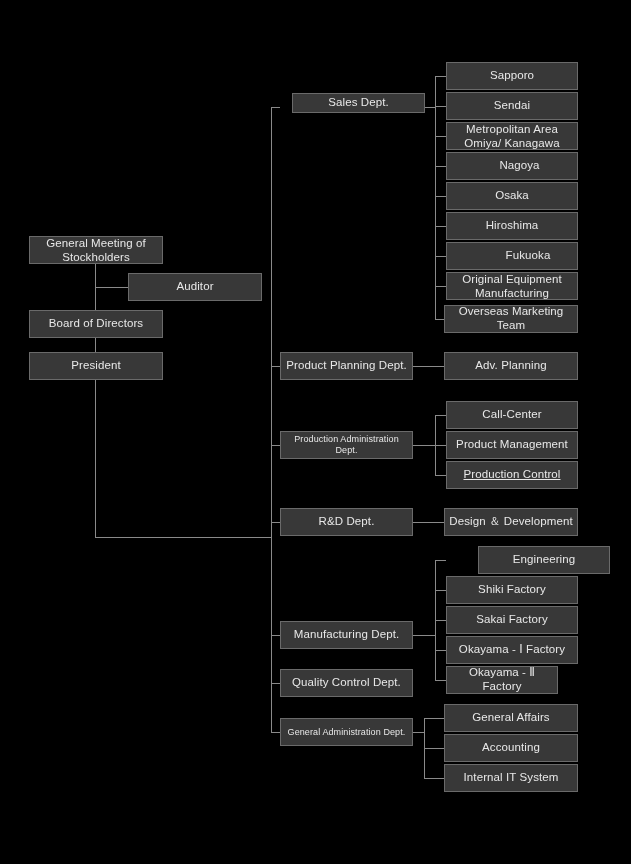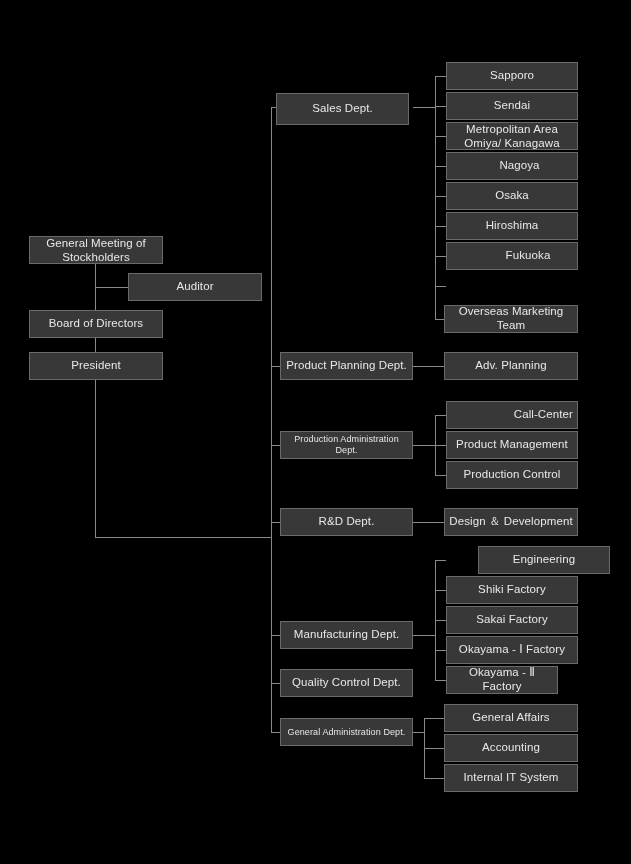--- a/index.html
+++ b/index.html
@@ -74,21 +74,21 @@
   <div class="conn h" style="left:95px; top:287px; width:33px;"></div>
 
   <div class="conn v" style="left:95px; top:338px; height:14px;"></div>
 
   <div class="conn v" style="left:95px; top:380px; height:157px;"></div>
 
   <div class="conn h" style="left:95px; top:537px; width:177px;"></div>
 
   <div class="conn v" style="left:271px; top:107px; height:626px;"></div>
 
-  <div class="node" style="left:276px; top:93px; width:133px; height:32px;">
+  <div class="node" style="left:292px; top:93px; width:133px; height:20px;">
       <span>Sales Dept.</span>
     </div>
   <div class="conn h" style="left:271px; top:107px; width:9px;"></div>
 
   <div class="node" style="left:280px; top:352px; width:133px; height:28px;">
       <span>Product Planning Dept.</span>
     </div>
   <div class="conn h" style="left:271px; top:366px; width:9px;"></div>
 
   <div class="node small" style="left:280px; top:431px; width:133px; height:28px;">
@@ -150,46 +150,52 @@
   <div class="node" style="left:446px; top:212px; width:132px; height:28px;">
       <span>Hiroshima</span>
     </div>
   <div class="conn h" style="left:435px; top:226px; width:11px;"></div>
 
   <div class="node" style="left:446px; top:242px; width:132px; height:28px;padding-left:36px;">
       <span>Fukuoka</span>
     </div>
   <div class="conn h" style="left:435px; top:256px; width:11px;"></div>
 
+  <div class="node two-line" style="left:446px; top:272px; width:132px; height:28px;">
+    <div>
+      <span>Original Equipment</span><br>
+      <span>Manufacturing</span>
+    </div>
+  </div>
   <div class="conn h" style="left:435px; top:286px; width:11px;"></div>
 
   <div class="node" style="left:444px; top:305px; width:134px; height:28px;">
       <span>Overseas Marketing Team</span>
     </div>
   <div class="conn h" style="left:435px; top:319px; width:9px;"></div>
 
   <div class="node" style="left:444px; top:352px; width:134px; height:28px;">
       <span>Adv. Planning</span>
     </div>
   <div class="conn h" style="left:413px; top:366px; width:31px;"></div>
 
   <div class="conn h" style="left:413px; top:445px; width:23px;"></div>
   <div class="conn v" style="left:435px; top:415px; height:60px;"></div>
 
-  <div class="node" style="left:446px; top:401px; width:132px; height:28px;justify-content:flex-end;">
+  <div class="node" style="left:446px; top:401px; width:132px; height:28px;">
       <span>Call-Center</span>
     </div>
   <div class="conn h" style="left:435px; top:415px; width:11px;"></div>
 
   <div class="node" style="left:446px; top:431px; width:132px; height:28px;">
       <span>Product Management</span>
     </div>
   <div class="conn h" style="left:435px; top:445px; width:11px;"></div>
 
-  <div class="node" style="left:446px; top:461px; width:132px; height:28px;">
+  <div class="node" style="left:446px; top:461px; width:132px; height:28px;text-decoration:underline;">
       <span>Production Control</span>
     </div>
   <div class="conn h" style="left:435px; top:475px; width:11px;"></div>
 
   <div class="node" style="left:444px; top:508px; width:134px; height:28px;">
       <span>Design ＆ Development</span>
     </div>
   <div class="conn h" style="left:413px; top:522px; width:31px;"></div>
 
   <div class="conn h" style="left:413px; top:635px; width:23px;"></div>

